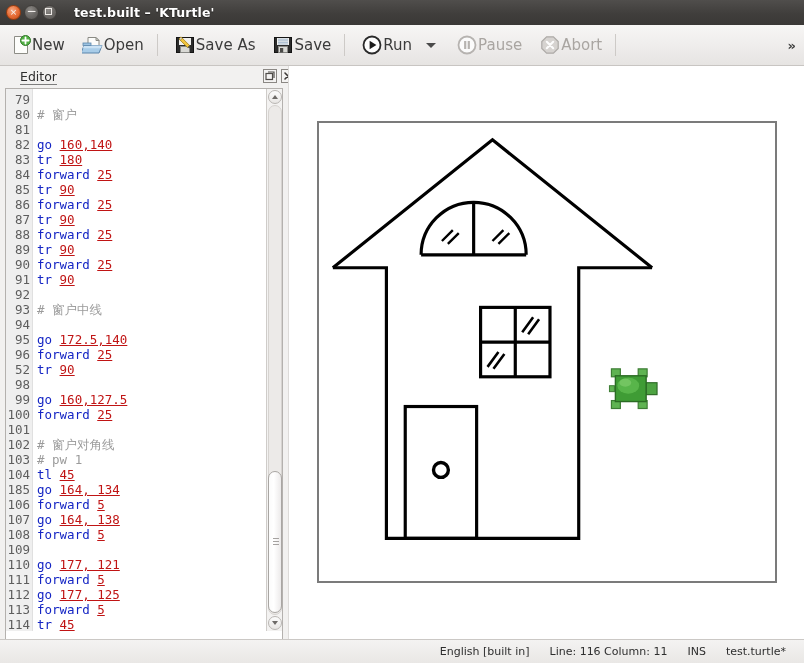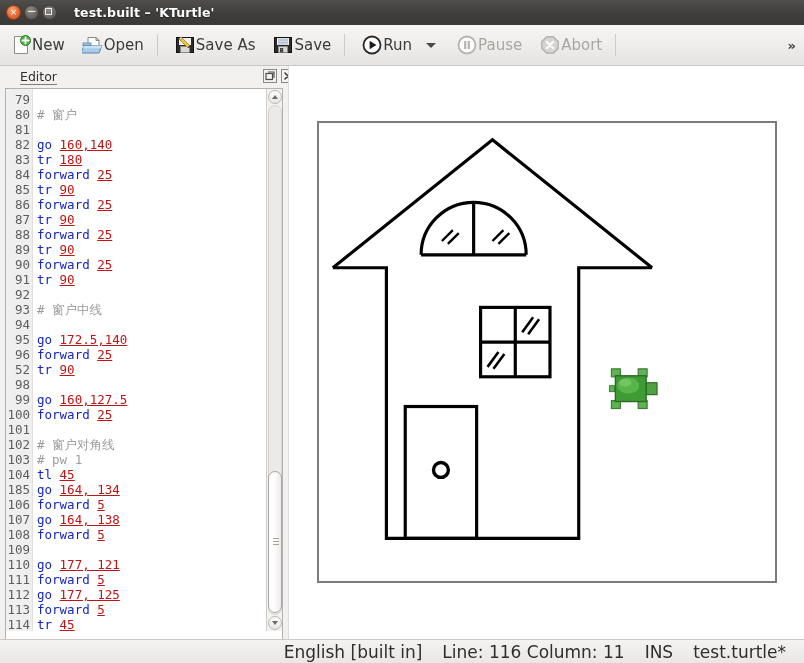--- a/index.html
+++ b/index.html
@@ -307,21 +307,21 @@
     width: 804px; height: 24px;
     background: linear-gradient(to bottom, #f4f3f2, #e9e7e5);
     border-top: 1px solid #cbc8c5;
     box-sizing: border-box;
     display: flex;
     align-items: center;
     justify-content: flex-end;
     padding-right: 8px;
   }
   .st-item {
-    font-size: 17px;
+    font-size: 11px;
     color: #2e2e2e;
     padding: 0 10px;
     white-space: nowrap;
   }
 </style>
 </head>
 <body>
 
 <div class="window">
 

